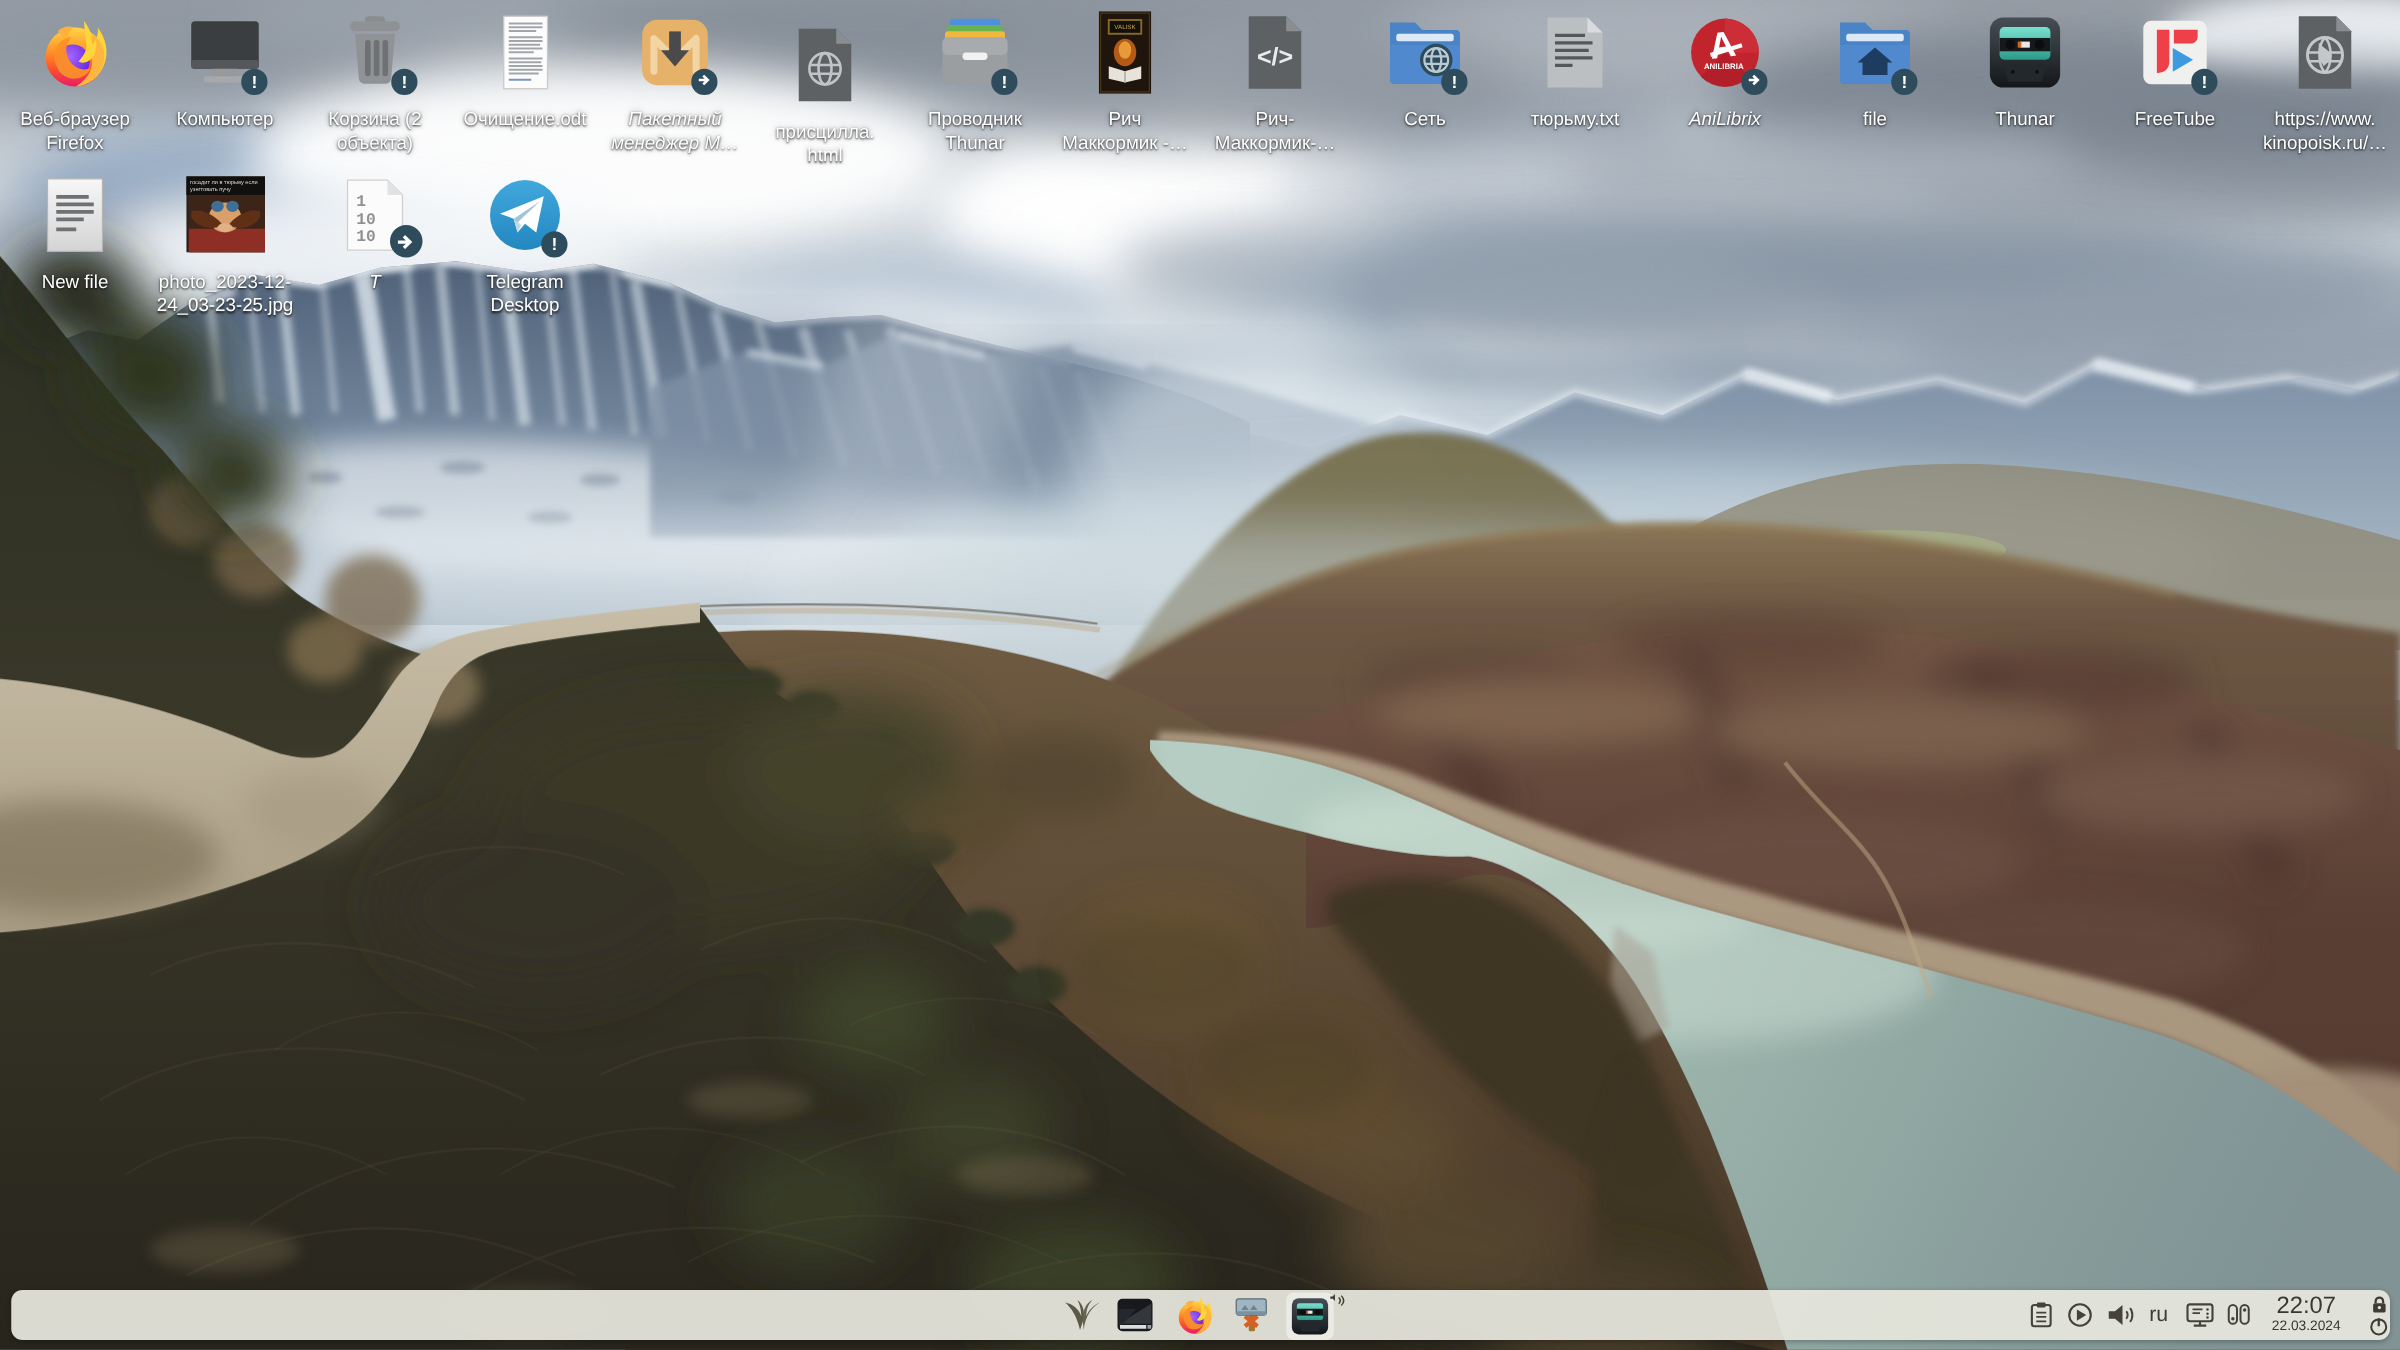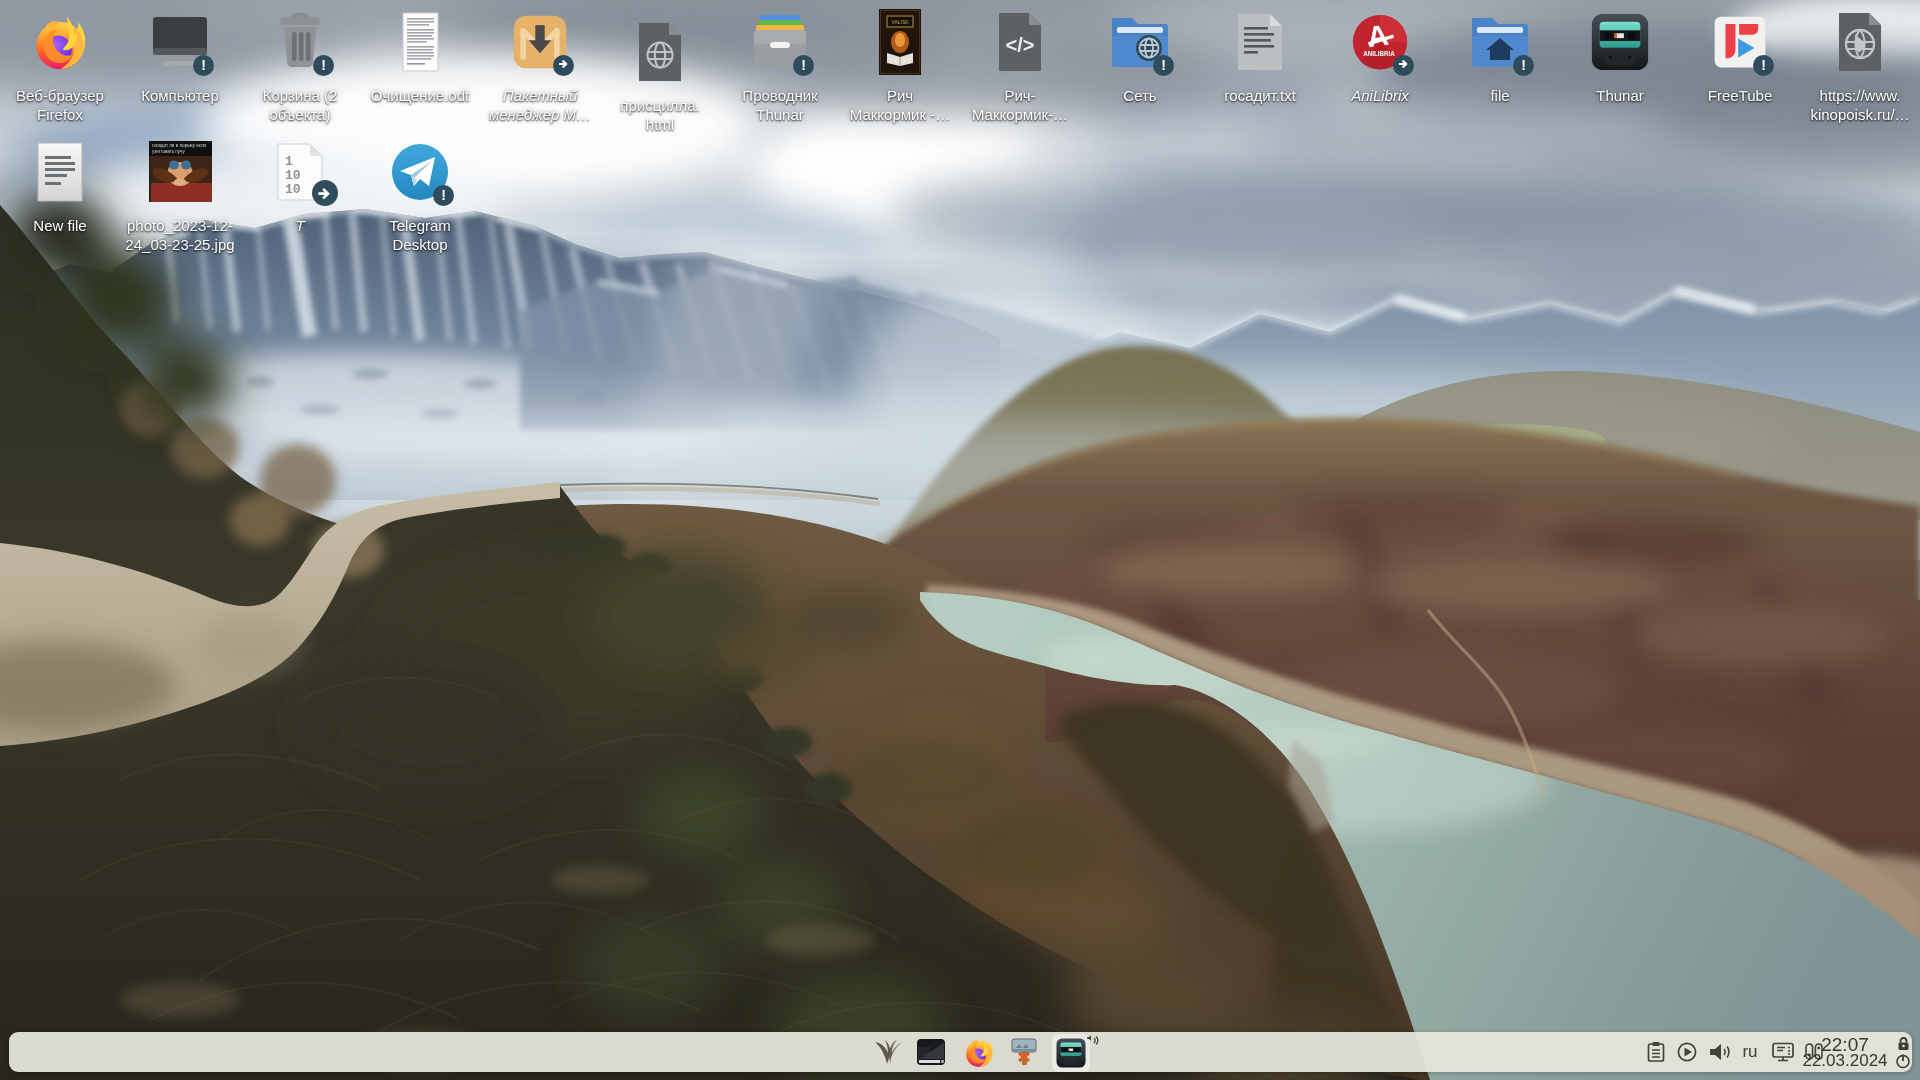--- a/index.html
+++ b/index.html
@@ -1,20 +1,20 @@
 <!DOCTYPE html>
 <html><head><meta charset="utf-8"><style>
 html,body{margin:0;padding:0;width:1920px;height:1080px;overflow:hidden;background:#9aa4ae;font-family:"Liberation Sans",sans-serif;}
 #wall{position:absolute;left:0;top:0;}
 .cell{position:absolute;width:120px;text-align:center;}
 .ic{position:relative;width:64px;height:64px;margin:0 auto;}
 .lbl{margin-top:12px;font-size:15px;line-height:19px;color:#fff;text-shadow:0 1px 2px rgba(0,0,0,.9),0 0 5px rgba(0,0,0,.35);}
 .em{position:absolute;width:21px;height:21px;border-radius:50%;background:#2e4c5c;color:#fff;font-weight:bold;font-size:14px;line-height:21px;text-align:center;right:-2px;bottom:-2px;}
 #panel{position:absolute;left:9px;right:8px;top:1032px;height:40px;border-radius:9px;background:rgba(230,229,220,.94);box-shadow:0 1px 4px rgba(0,0,0,.25);}
-.pi{position:absolute;top:1032px;height:40px;display:flex;align-items:center;justify-content:center;margin-left:23px;}
+.pi{position:absolute;top:1032px;height:40px;display:flex;align-items:center;justify-content:center;}
 </style></head><body>
 <svg id="wall" width="1920" height="1080" viewBox="0 0 1920 1080">
 <defs>
 <linearGradient id="sky" x1="0" y1="0" x2="0" y2="1">
 <stop offset="0" stop-color="#9aa0a8"></stop>
         <stop offset=".14" stop-color="#b2bac2"></stop>
 <stop offset=".28" stop-color="#d5dbe0"></stop>
         <stop offset=".45" stop-color="#c6d1da"></stop>
 <stop offset=".62" stop-color="#bac8d4"></stop>
         <stop offset="1" stop-color="#c4cfd8"></stop>
@@ -427,21 +427,21 @@
 <path d="M1,1 L33,1 L45,13 L45,57 L1,57 Z" fill="#bcbfc2"></path>
 <path d="M33,1 L45,13 L33,13 Z" fill="#d9dbdd"></path>
 <g fill="#55585b">
 <rect x="7" y="14" width="24" height="2.6"></rect>
             <rect x="7" y="20" width="30" height="2.6"></rect>
 <rect x="7" y="26" width="27" height="2.6"></rect>
             <rect x="7" y="32" width="30" height="2.6"></rect>
 <rect x="7" y="38" width="14" height="2.6"></rect>
 </g>
 </svg></div>
-<div class="lbl">госадит.txt</div>
+<div class="lbl">тюрьму.txt</div>
 </div>
 <div class="cell" style="left:1320px;top:10px">
 <div class="ic"><svg width="62" height="62" viewBox="0 0 64 64" style="margin:1px">
 <circle cx="32" cy="32" r="28" fill="#c2242e"></circle>
 <path d="M32,4 A28,28 0 0 1 60,32 L32,32 Z" fill="#cd3039" opacity=".9"></path>
 <path d="M12,52 A28,28 0 0 0 52,52 L32,32 Z" fill="#b01f28" opacity=".85"></path>
 <text x="30" y="36" text-anchor="middle" font-size="30" font-weight="bold" fill="#ffffff" font-family="Liberation Sans" transform="rotate(-8 30 28)">A</text>
 <path d="M20,34 L46,26" stroke="#ffffff" stroke-width="3.4"></path>
 <text x="31" y="46" text-anchor="middle" font-size="6.5" font-weight="bold" fill="#ffffff" font-family="Liberation Sans">ANILIBRIA</text>
 </svg><div class="em"><svg width="12" height="12" viewBox="0 0 12 12">
@@ -655,21 +655,21 @@
 <div class="pi" style="left:1779px;width:24px">
     <svg width="22" height="22" viewBox="0 0 22 22">
 <rect x="3" y="3" width="6.6" height="15" rx="3.3" fill="none" stroke="#45423a" stroke-width="1.6"></rect>
 <rect x="12.4" y="3" width="6.6" height="15" rx="3.3" fill="none" stroke="#45423a" stroke-width="1.6"></rect>
 <circle cx="6.3" cy="14" r="1.4" fill="#45423a"></circle>
       <circle cx="15.7" cy="7" r="1.4" fill="#45423a"></circle>
 </svg>
   </div>
 <div style="position:absolute;left:1800px;top:1035px;width:90px;text-align:center;color:#3a372e">
 <div style="font-size:19px;line-height:19px">22:07</div>
-<div style="font-size:17px;line-height:14px">22.03.2024</div>
+<div style="font-size:11px;line-height:14px">22.03.2024</div>
 </div>
 <div style="position:absolute;left:1892px;top:1036px;width:22px">
 <svg width="15" height="15" viewBox="0 0 15 15" style="display:block;margin:0 auto">
 <rect x="2.5" y="6.5" width="10" height="7.5" rx="1.5" fill="#3f3c33"></rect>
 <path d="M4.5,6.5 V5 a3,3 0 0 1 6,0 V6.5" stroke="#3f3c33" stroke-width="1.8" fill="none"></path>
 <circle cx="7.5" cy="10" r="1.3" fill="#e8e6dd"></circle>
 </svg>
 <svg width="16" height="16" viewBox="0 0 16 16" style="display:block;margin:2px auto 0">
 <circle cx="8" cy="8.5" r="6" fill="none" stroke="#3f3c33" stroke-width="1.6"></circle>
 <path d="M8,1.5 L8,8" stroke="#3f3c33" stroke-width="1.8"></path>

